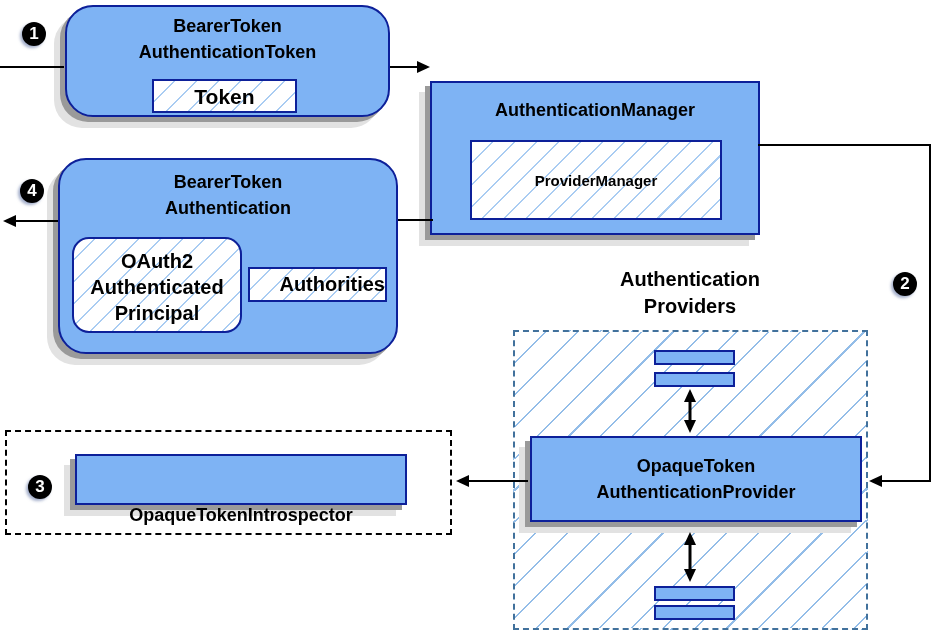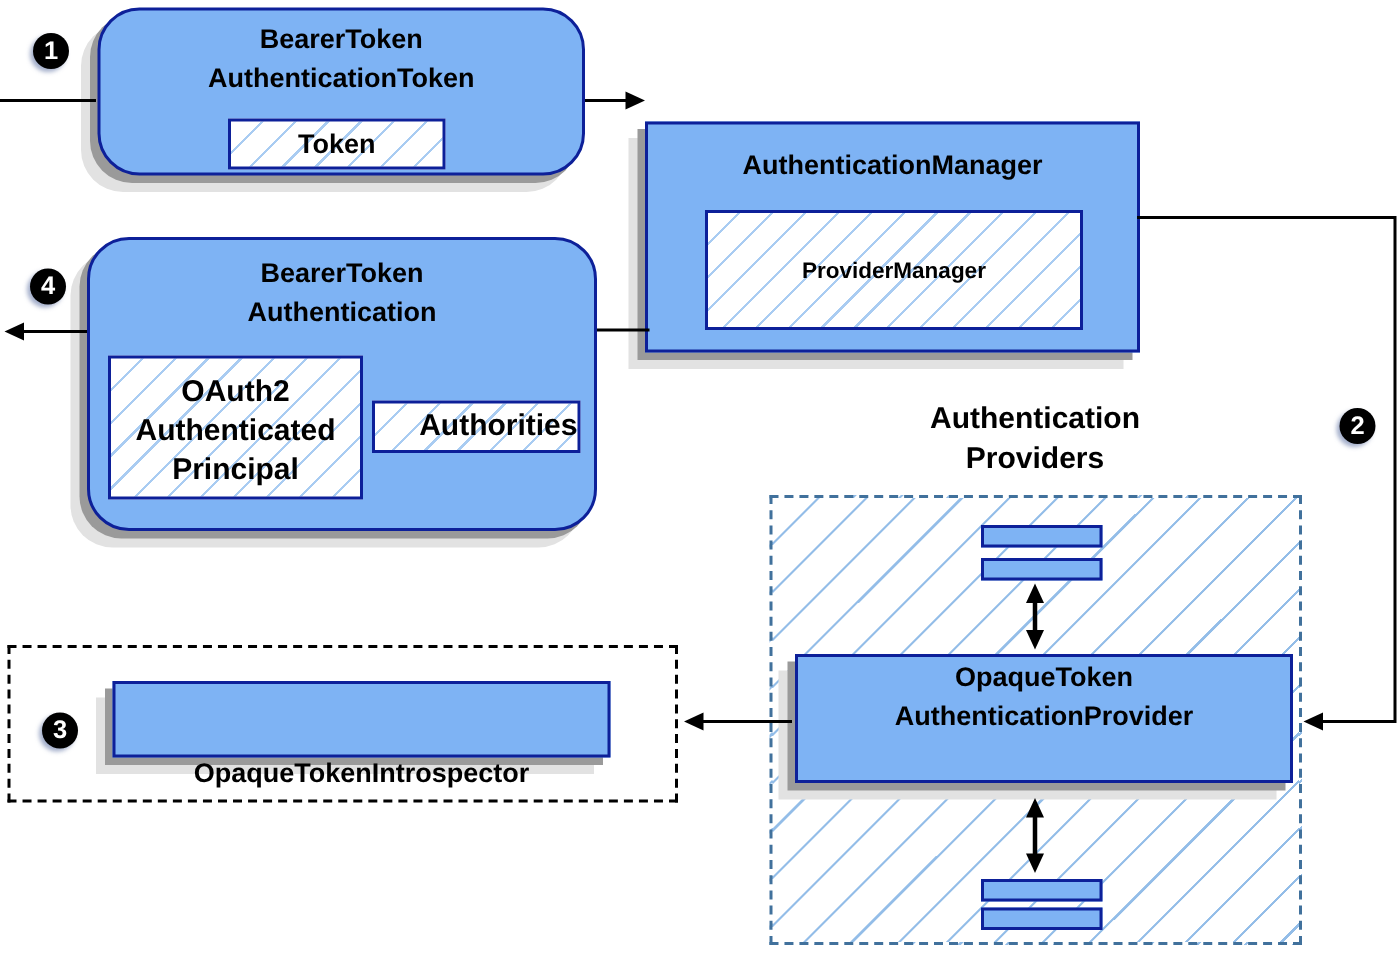--- a/index.html
+++ b/index.html
@@ -40,46 +40,46 @@
   #connectors{position:absolute;left:0;top:0;z-index:5;pointer-events:none;}
 </style>
 </head>
 <body>
 
 <div id="canvas">
 
   <div class="node rounded" style="left:65px;top:5px;width:325px;height:112px;">
     <div class="node-title" style="padding-top:6px;">BearerToken
 AuthenticationToken</div>
-    <div class="chip" style="left:85px;top:72px;width:145px;height:34px;font-size:18px;line-height:31px;">Token</div>
+    <div class="chip" style="left:85px;top:72px;width:145px;height:34px;font-size:21px;line-height:31px;">Token</div>
   </div>
 
   <div class="node" style="left:430px;top:68px;width:330px;height:154px;margin-top:13px;">
     <div class="node-title" style="padding-top:14px;">AuthenticationManager</div>
     <div class="chip" style="left:38px;top:57px;width:252px;height:80px;font-size:15px;line-height:77px;">ProviderManager</div>
   </div>
 
   <div class="node rounded" style="left:58px;top:158px;width:340px;height:196px;">
     <div class="node-title" style="padding-top:9px;">BearerToken
 Authentication</div>
-    <div class="chip" style="left:12px;top:77px;width:170px;height:96px;font-size:20px;line-height:26px;padding-top:9px;">OAuth2
+    <div class="chip" style="left:12px;top:77px;width:170px;height:96px;font-size:20px;line-height:26px;padding-top:9px;border-radius:17px;">OAuth2
 Authenticated
 Principal</div>
     <div class="chip" style="left:188px;top:107px;width:139px;height:35px;font-size:20px;line-height:31px;text-align:right;">Authorities</div>
   </div>
 
   <div class="group-title" style="left:580px;top:266px;width:220px;">Authentication
 Providers</div>
 
   <div class="hatch-container" style="left:513px;top:330px;width:355px;height:300px;">
     <div class="bar" style="left:139px;top:18px;"></div>
     <div class="bar" style="left:139px;top:40px;"></div>
 
     <div class="node" style="left:15px;top:104px;width:332px;height:86px;">
-      <div class="node-title" style="">OpaqueToken
+      <div class="node-title" style="padding-top:15px;">OpaqueToken
 AuthenticationProvider</div>
     </div>
 
     <div class="bar" style="left:139px;top:254px;"></div>
     <div class="bar" style="left:139px;top:273px;"></div>
   </div>
 
   <div class="dash-black" style="left:5px;top:430px;width:447px;height:105px;">
     <div class="node" style="left:68px;top:22px;width:332px;height:51px;">
       <div class="node-title" style="line-height:47px;margin-top:36px;">OpaqueTokenIntrospector</div>

